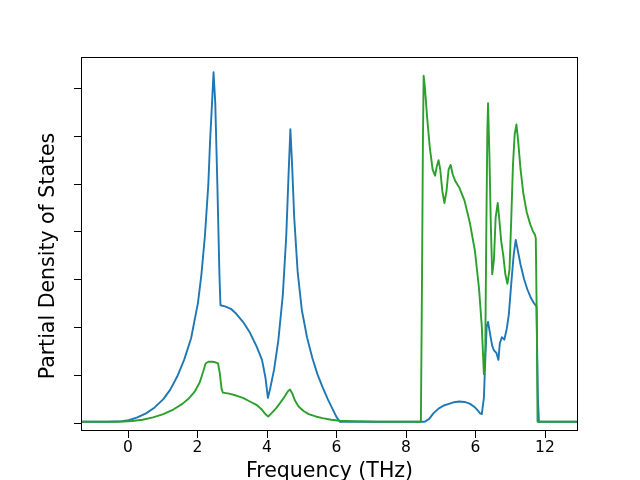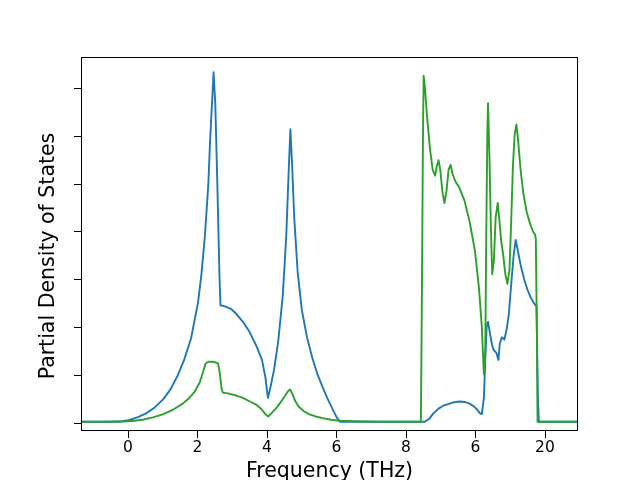--- a/index.html
+++ b/index.html
@@ -97,21 +97,21 @@
       <div class="ytick-mark" style="top: 135.863px;"></div>
       <div class="ytick-mark" style="top: 88.0671px;"></div>
     </div>
   <div id="xtick-labels">
       <div class="xtick-label" style="left: 127.92px;">0</div>
       <div class="xtick-label" style="left: 197.43px;">2</div>
       <div class="xtick-label" style="left: 266.941px;">4</div>
       <div class="xtick-label" style="left: 336.451px;">6</div>
       <div class="xtick-label" style="left: 405.962px;">8</div>
       <div class="xtick-label" style="left: 475.472px;">6</div>
-      <div class="xtick-label" style="left: 544.983px;">20</div>
+      <div class="xtick-label" style="left: 544.983px;">12</div>
     </div>
   <div id="xtick-marks">
       <div class="xtick-mark" style="left: 127.92px;"></div>
       <div class="xtick-mark" style="left: 197.43px;"></div>
       <div class="xtick-mark" style="left: 266.941px;"></div>
       <div class="xtick-mark" style="left: 336.451px;"></div>
       <div class="xtick-mark" style="left: 405.962px;"></div>
       <div class="xtick-mark" style="left: 475.472px;"></div>
       <div class="xtick-mark" style="left: 544.983px;"></div>
     </div>

